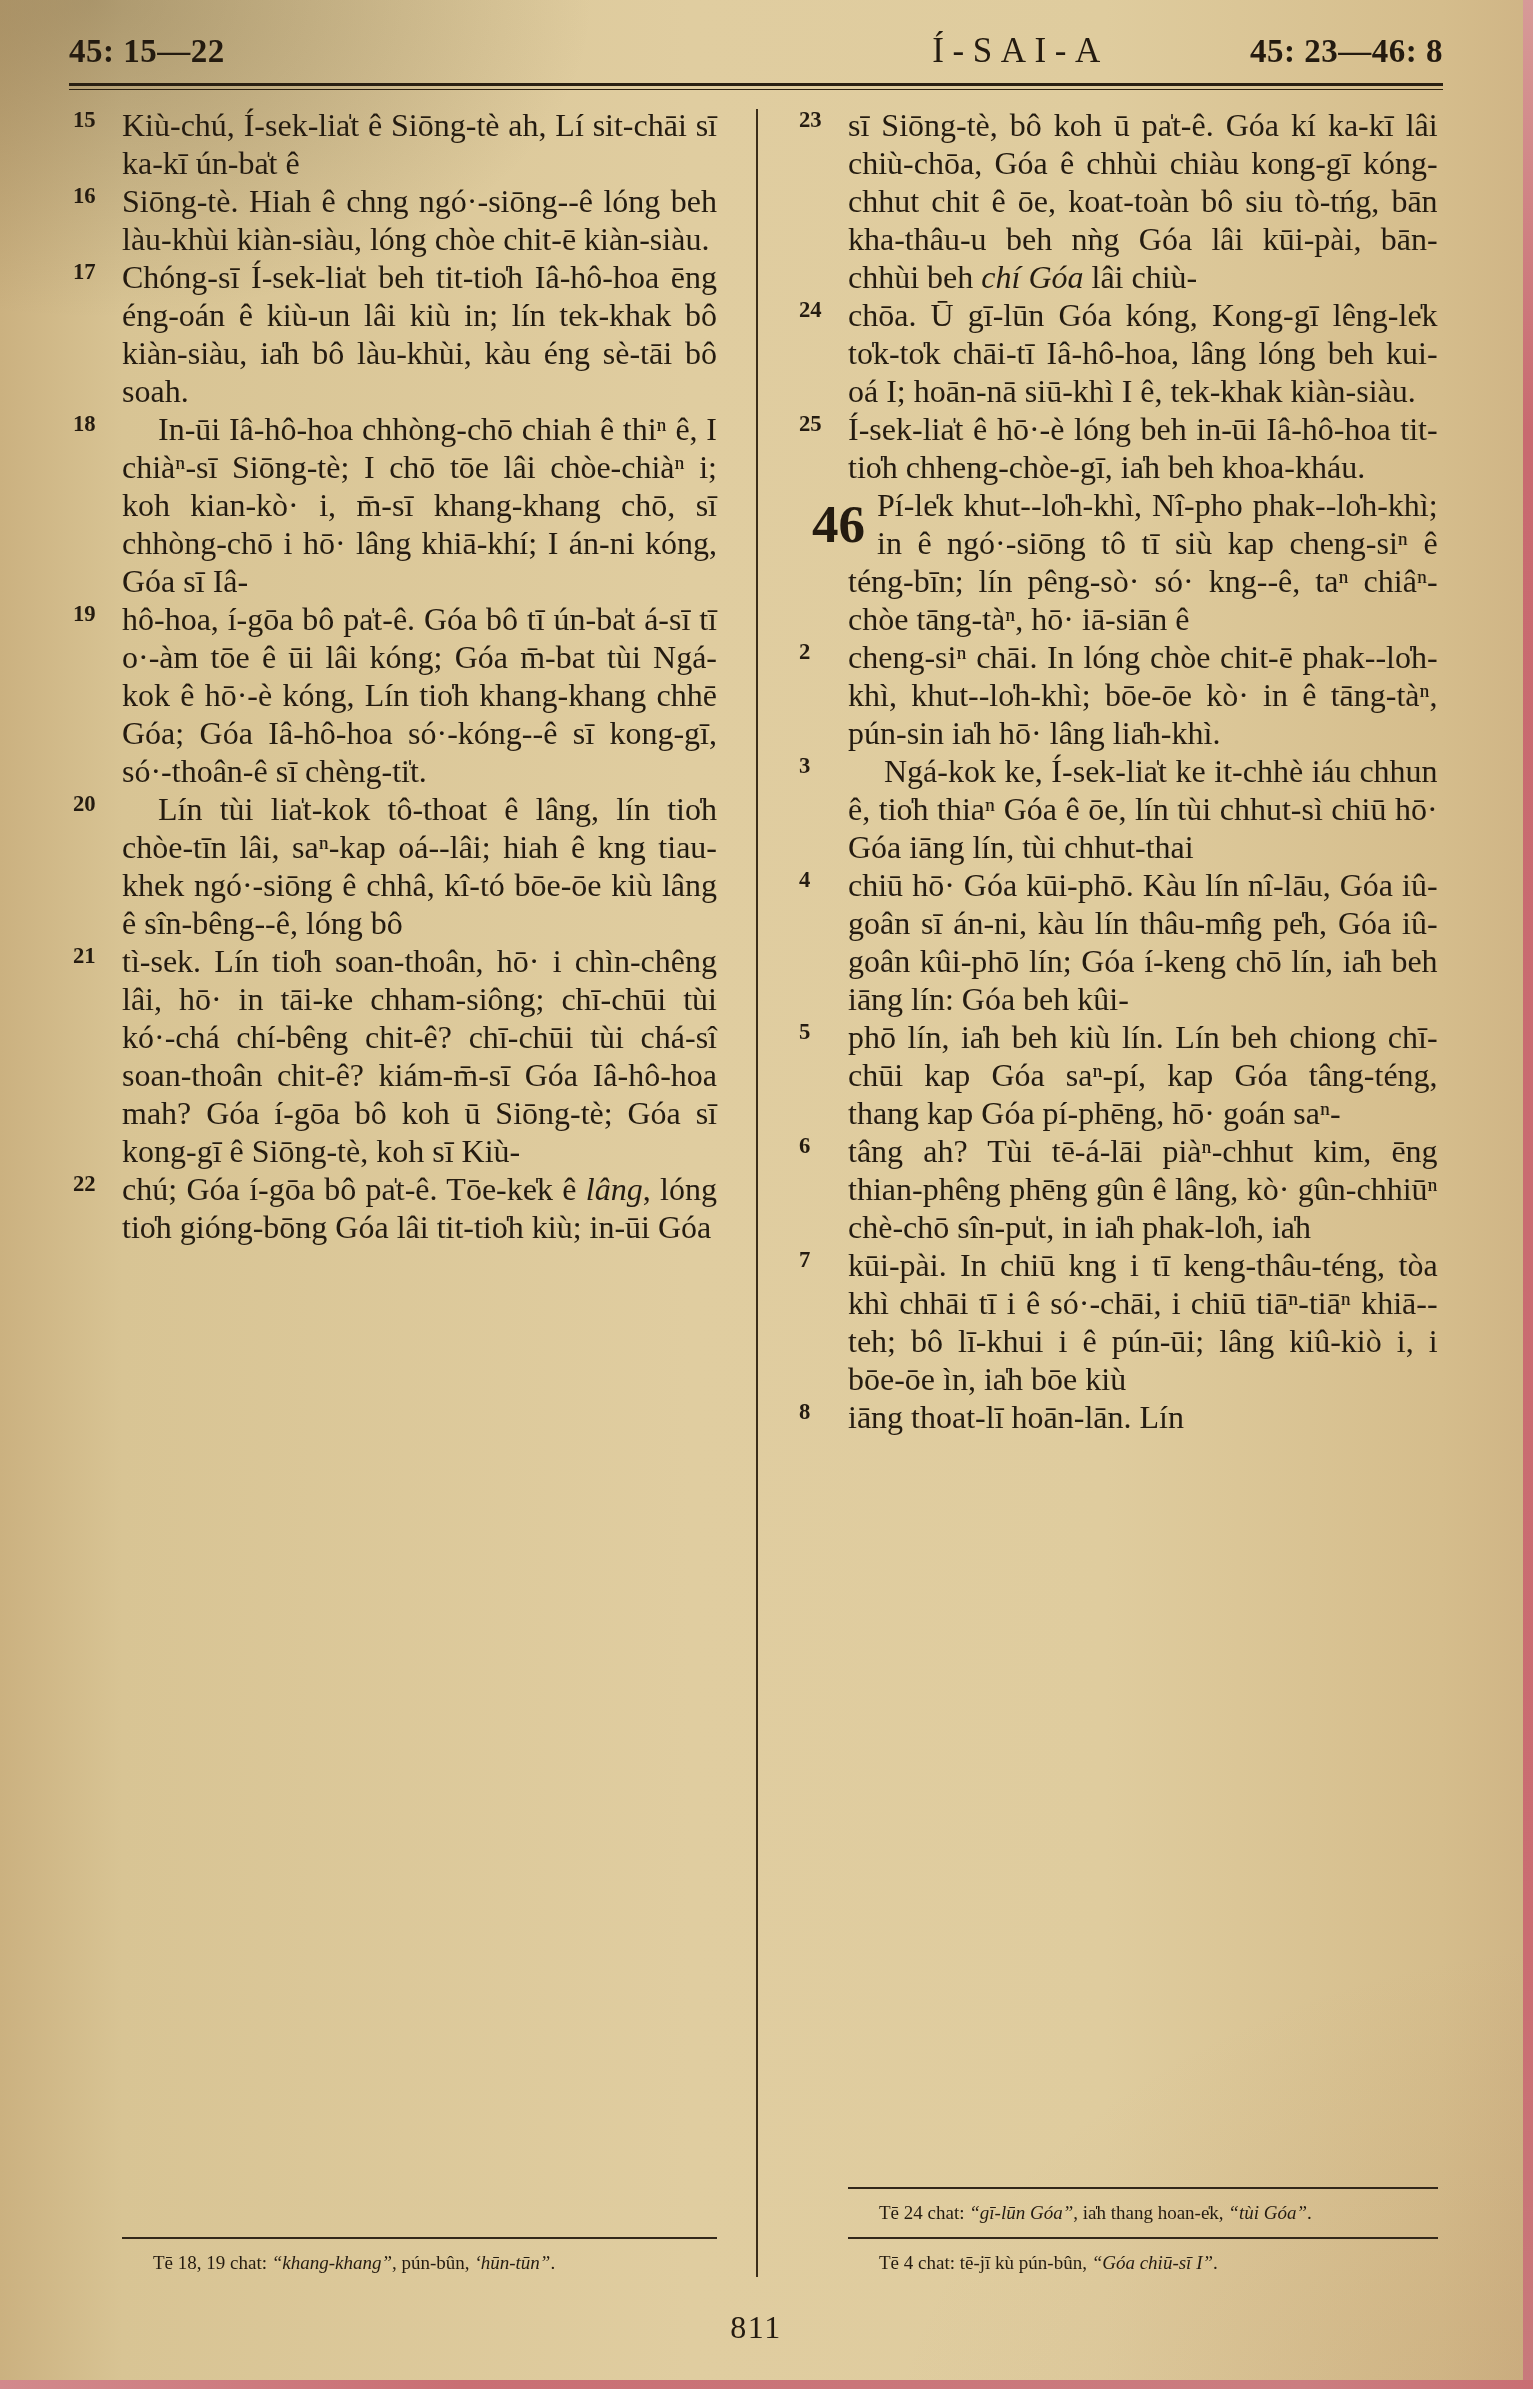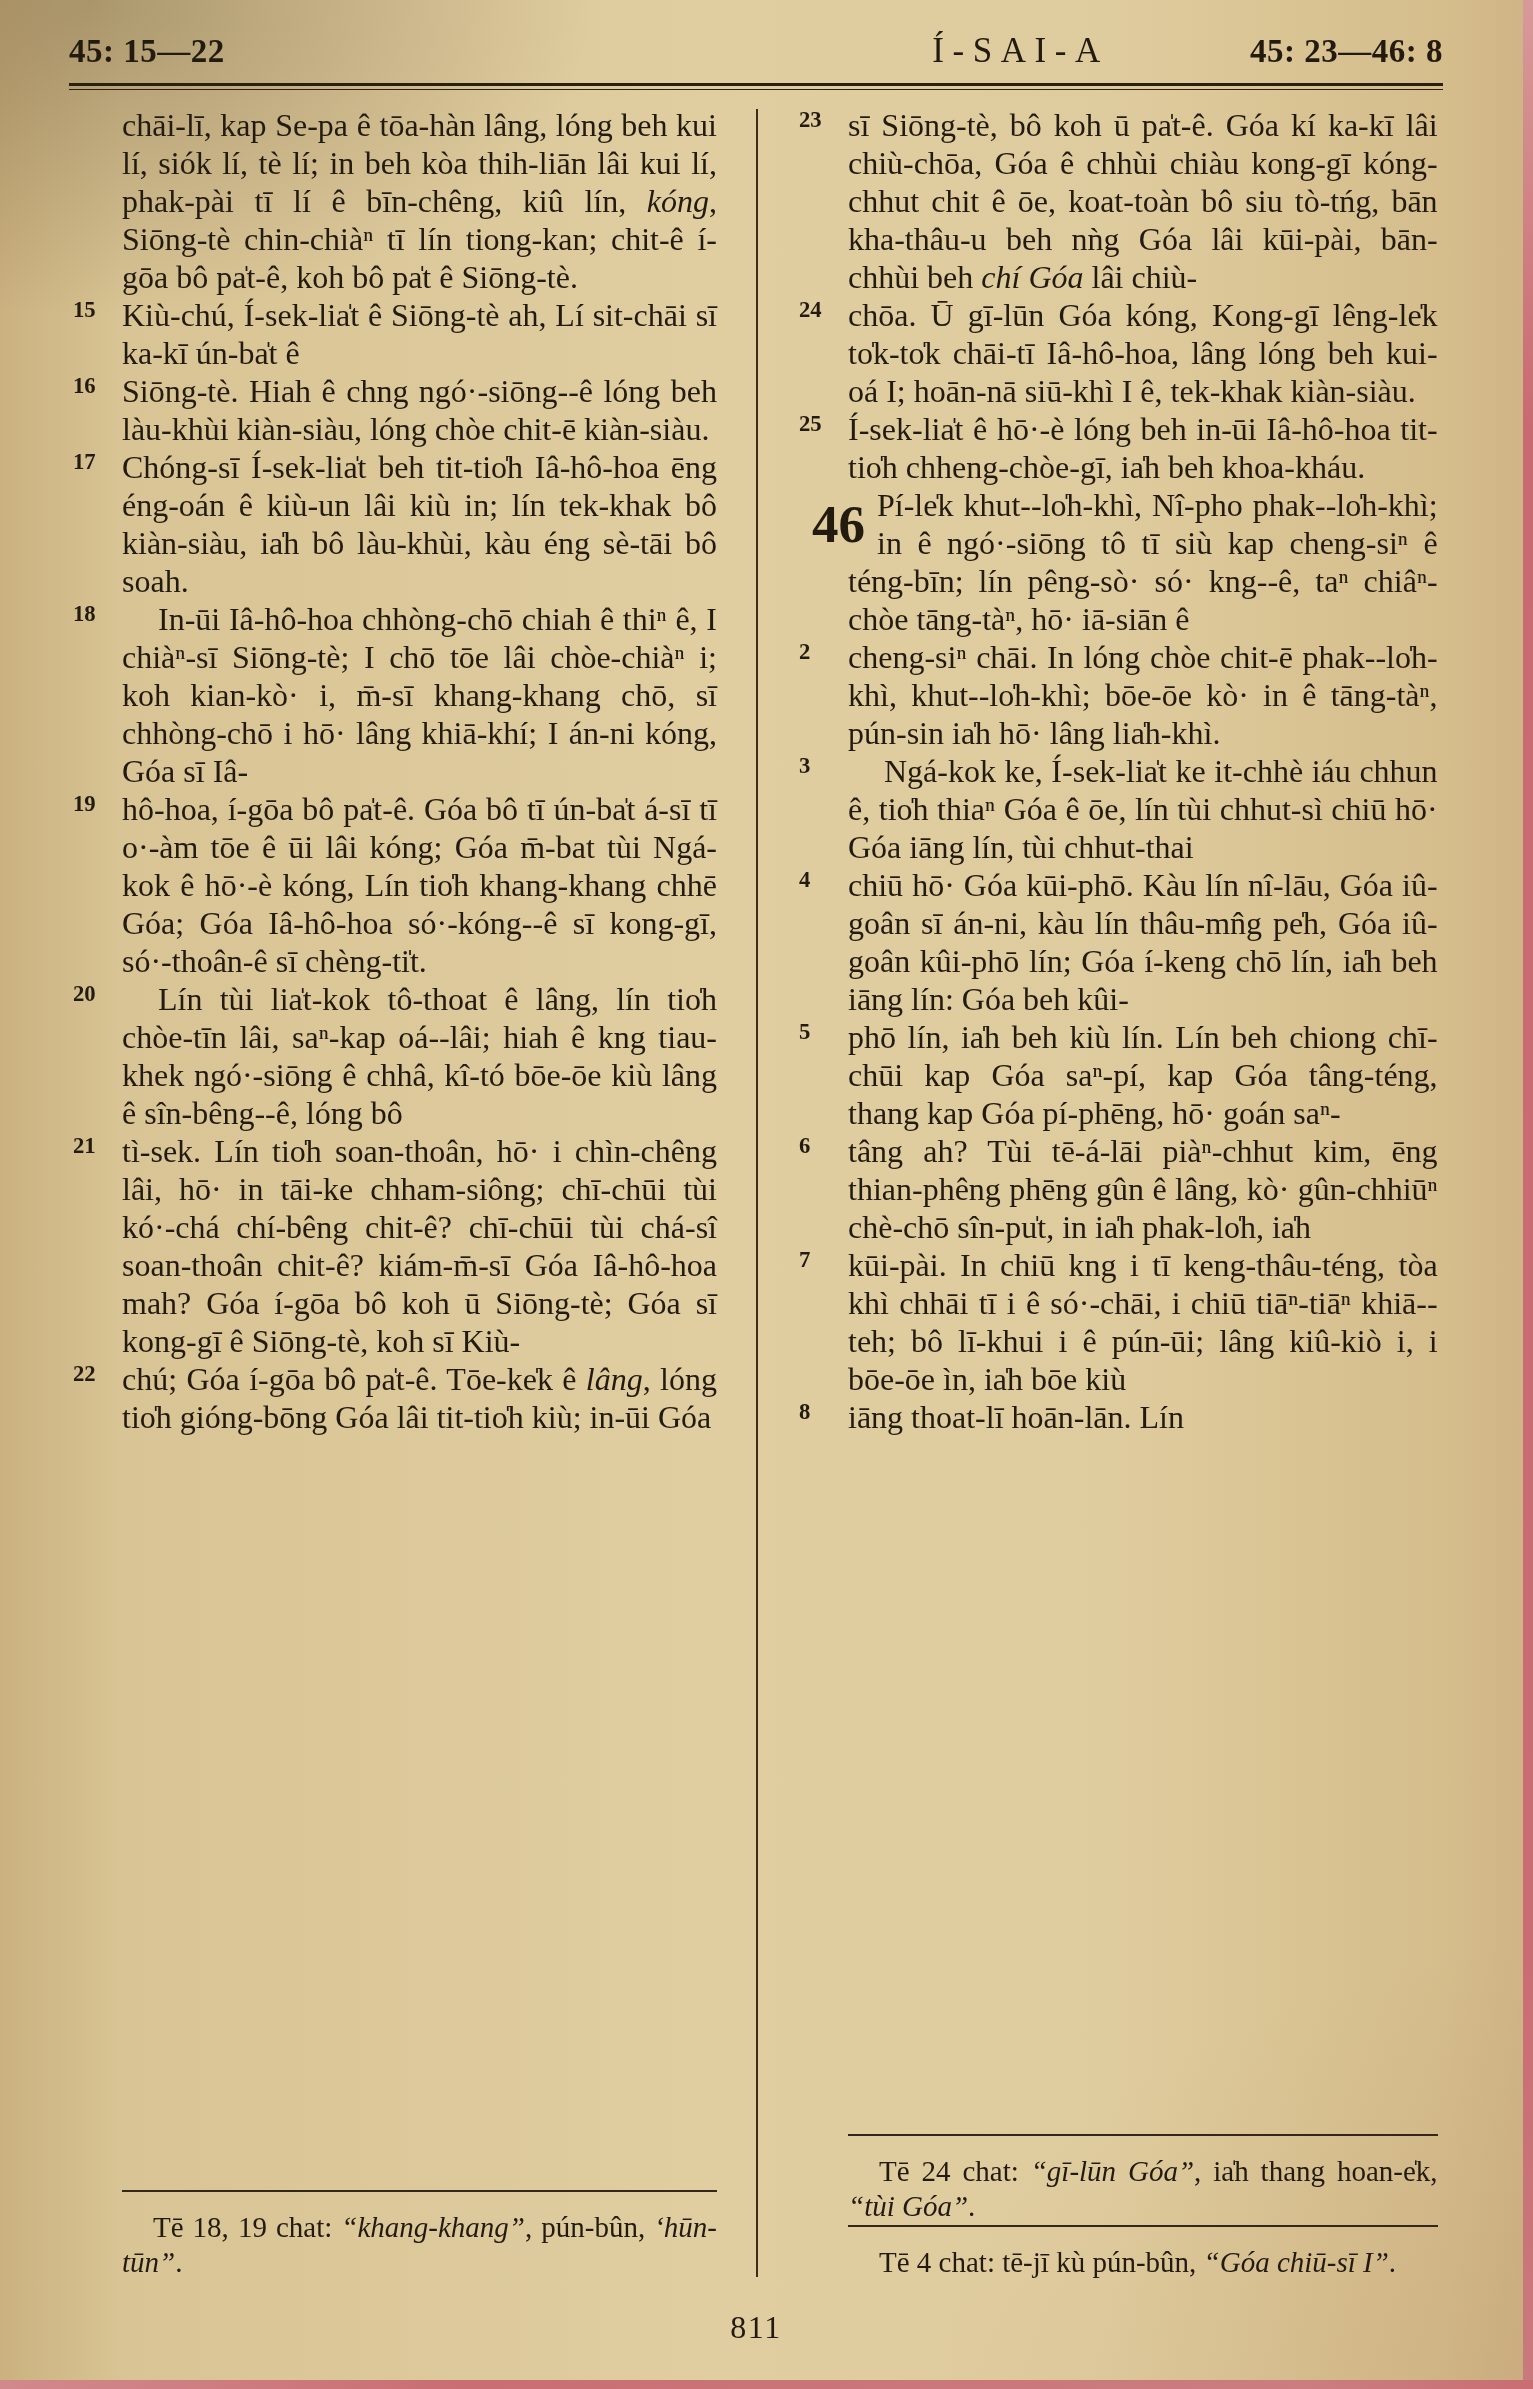--- a/index.html
+++ b/index.html
@@ -36,22 +36,22 @@
   .column.right{ padding:0 5.4px 0 92px; }
 
   .verse{ position:relative; }
   .verse.indent{ text-indent:36px; }
   .verse-num{ position:absolute; left:-49px; top:-4.3px;
     font-size:22.7px; font-weight:bold; text-indent:0; }
   .chapter-num{ float:left; font-size:53px; line-height:69px; font-weight:bold;
     margin:4.3px 12px 0 -36px; }
 
   .footnotes{ margin-top:auto; padding-bottom:4.3px; }
-  .footnote{ border-top:2.2px solid #32271a; padding-top:18px; margin-top:1px;
-    font-size:29px; line-height:35px; text-indent:31px; text-align:justify; }
+  .footnote{ border-top:2.2px solid #32271a; padding-top:6px; margin-top:7px;
+    font-size:19px; line-height:35px; text-indent:31px; text-align:justify; }
 
   .page-number{ text-align:center; font-size:32px; margin-top:24px; letter-spacing:1.6px; }
   i{ font-style:italic; }
 </style>
 </head>
 <body>
 
 <div class="sheet">
 
   <div class="running-head">
@@ -60,21 +60,20 @@
     <span class="rh-side rh-right">45: 23—46: 8</span>
   </div>
 
   <div class="rule-double"></div>
 
   <div class="columns">
     <div class="col-divider"></div>
 
     <div class="column left">
       <div class="col-body">
-          <p class="verse"><span>chāi-lī, kap Se-pa ê tōa-hàn lâng, lóng beh kui lí, siók lí, tè lí; in beh kòa thih-liān lâi kui lí, phak-pài tī lí ê bīn-chêng, kiû lín, <i>kóng</i>, Siōng-tè chin-chiàⁿ tī lín tiong-kan; chit-ê í-gōa bô pa̍t-ê, koh bô pa̍t ê Siōng-tè.</span></p>
           <p class="verse"><span class="verse-num">15</span><span>Kiù-chú, Í-sek-lia̍t ê Siōng-tè ah, Lí sit-chāi sī ka-kī ún-ba̍t ê</span></p>
           <p class="verse"><span class="verse-num">16</span><span>Siōng-tè. Hiah ê chng ngó·-siōng--ê lóng beh làu-khùi kiàn-siàu, lóng chòe chit-ē kiàn-siàu.</span></p>
           <p class="verse"><span class="verse-num">17</span><span>Chóng-sī Í-sek-lia̍t beh tit-tio̍h Iâ-hô-hoa ēng éng-oán ê kiù-un lâi kiù in; lín tek-khak bô kiàn-siàu, ia̍h bô làu-khùi, kàu éng sè-tāi bô soah.</span></p>
           <p class="verse indent"><span class="verse-num">18</span><span>In-ūi Iâ-hô-hoa chhòng-chō chiah ê thiⁿ ê, I chiàⁿ-sī Siōng-tè; I chō tōe lâi chòe-chiàⁿ i; koh kian-kò· i, m̄-sī khang-khang chō, sī chhòng-chō i hō· lâng khiā-khí; I án-ni kóng, Góa sī Iâ-</span></p>
           <p class="verse"><span class="verse-num">19</span><span>hô-hoa, í-gōa bô pa̍t-ê. Góa bô tī ún-ba̍t á-sī tī o·-àm tōe ê ūi lâi kóng; Góa m̄-bat tùi Ngá-kok ê hō·-è kóng, Lín tio̍h khang-khang chhē Góa; Góa Iâ-hô-hoa só·-kóng--ê sī kong-gī, só·-thoân-ê sī chèng-ti̍t.</span></p>
           <p class="verse indent"><span class="verse-num">20</span><span>Lín tùi lia̍t-kok tô-thoat ê lâng, lín tio̍h chòe-tīn lâi, saⁿ-kap oá--lâi; hiah ê kng tiau-khek ngó·-siōng ê chhâ, kî-tó bōe-ōe kiù lâng ê sîn-bêng--ê, lóng bô</span></p>
           <p class="verse"><span class="verse-num">21</span><span>tì-sek. Lín tio̍h soan-thoân, hō· i chìn-chêng lâi, hō· in tāi-ke chham-siông; chī-chūi tùi kó·-chá chí-bêng chit-ê? chī-chūi tùi chá-sî soan-thoân chit-ê? kiám-m̄-sī Góa Iâ-hô-hoa mah? Góa í-gōa bô koh ū Siōng-tè; Góa sī kong-gī ê Siōng-tè, koh sī Kiù-</span></p>
           <p class="verse"><span class="verse-num">22</span><span>chú; Góa í-gōa bô pa̍t-ê. Tōe-ke̍k ê <i>lâng</i>, lóng tio̍h gióng-bōng Góa lâi tit-tio̍h kiù; in-ūi Góa</span></p>
         </div>
       <div class="footnotes">

